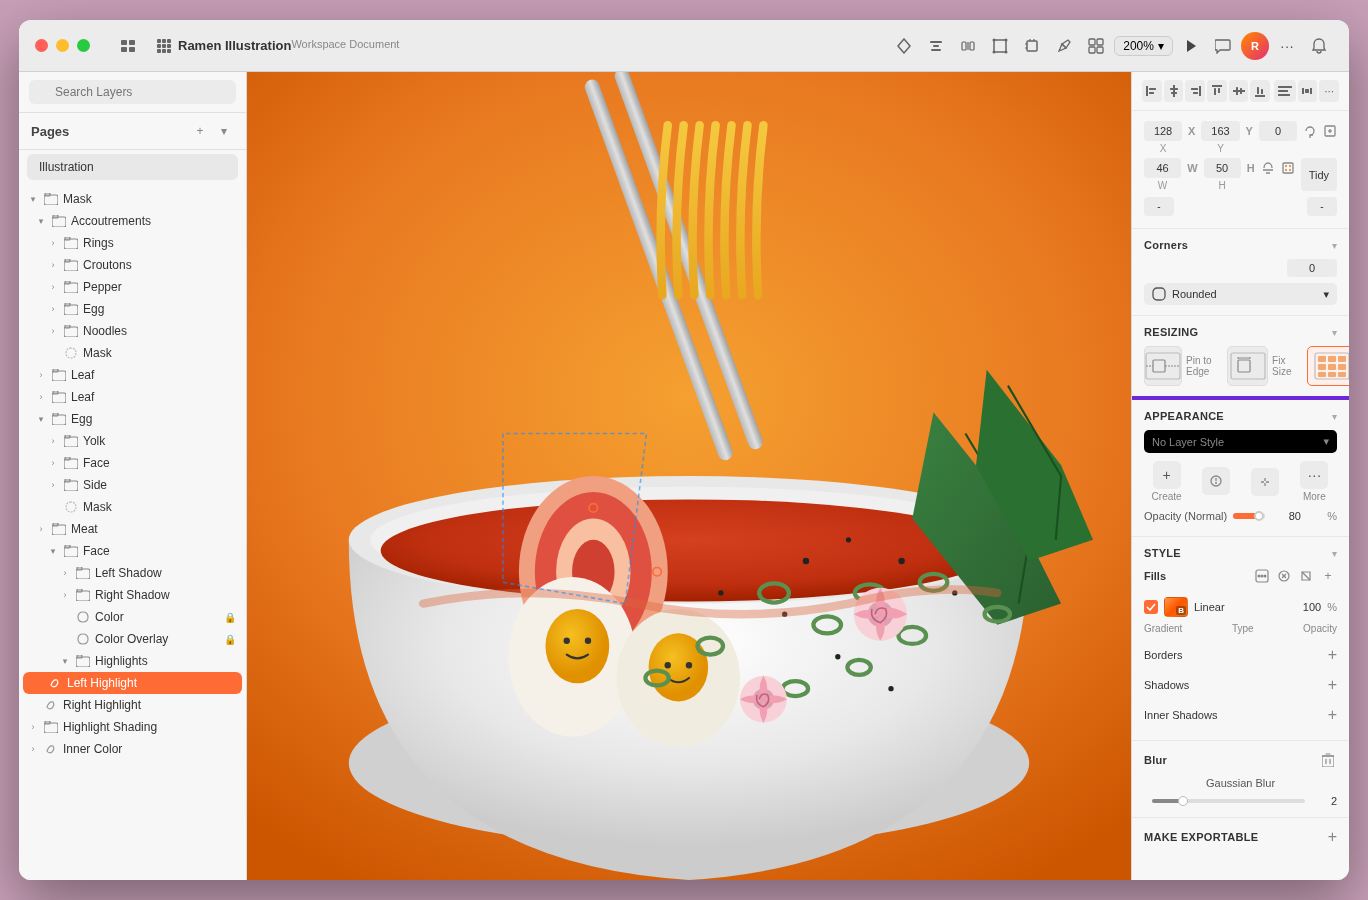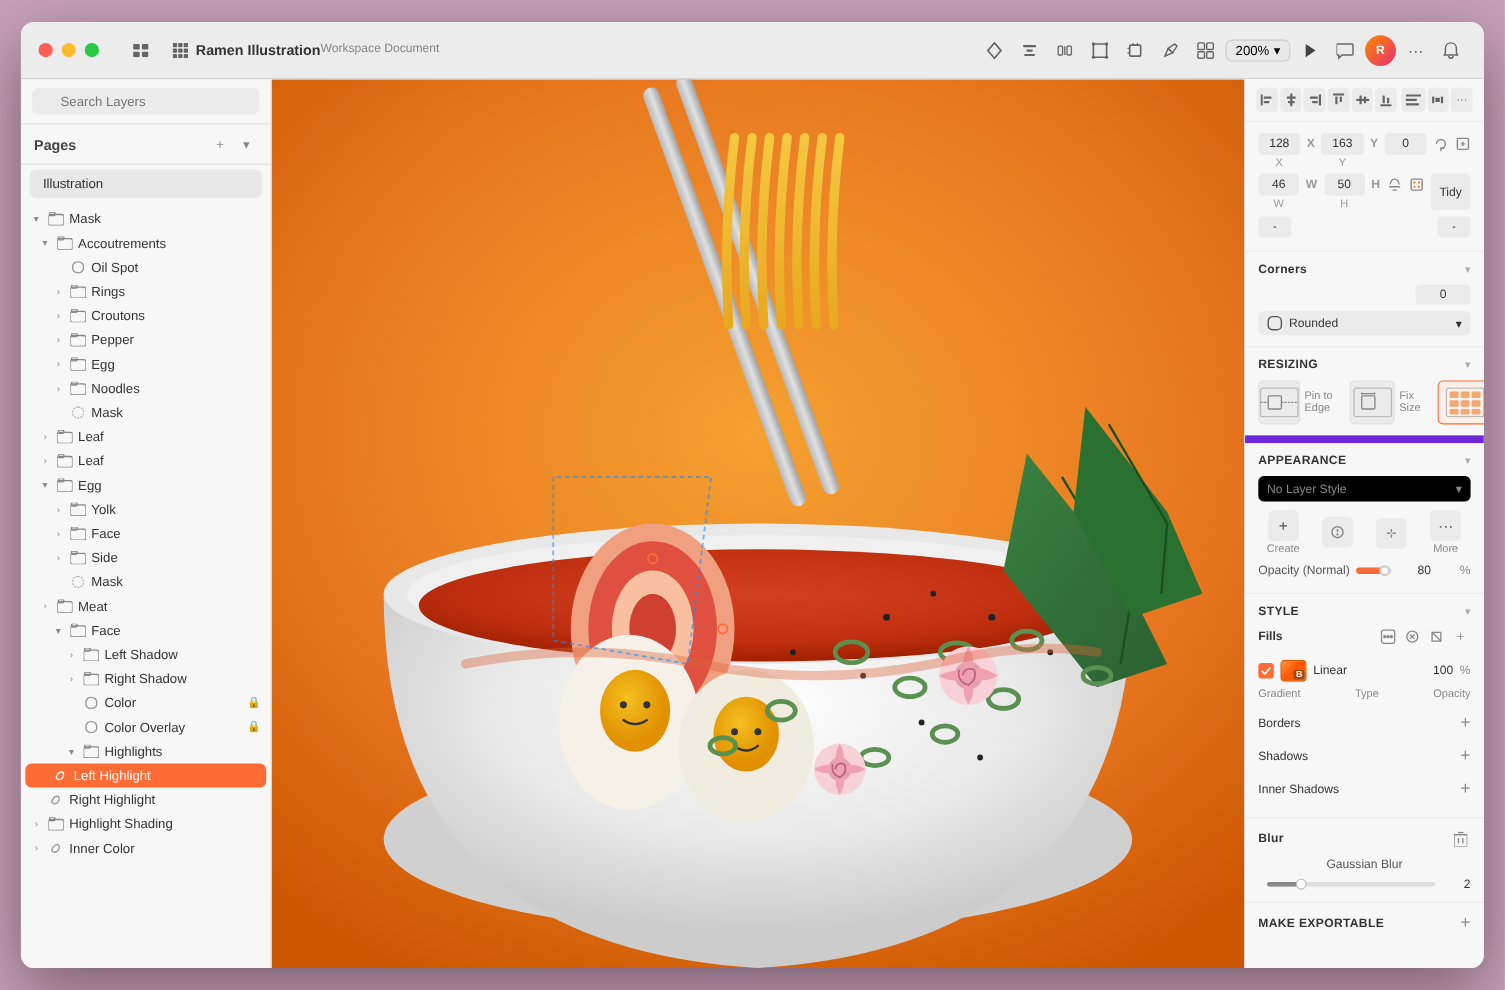--- a/index.html
+++ b/index.html
@@ -277,21 +277,21 @@
       justify-content: space-between;
       background: #ebebeb;
       border-radius: 5px;
       padding: 4px 8px;
       cursor: pointer;
       font-size: 11px;
       color: #333;
     }
     .resizing-section {
       padding: 10px 12px;
-      border-bottom: 7px solid #6d28d9;
+      border-bottom: 4px solid #6d28d9;
     }
     .resize-options {
       display: flex;
       gap: 6px;
       margin-top: 8px;
     }
     .resize-option {
       flex: 1;
       display: flex;
       flex-direction: row;
@@ -730,29 +730,20 @@
           <div class="layer-chevron">▾</div>
           <div class="layer-icon">
             <svg width="14" height="12" viewBox="0 0 14 12">
                 <rect x="0" y="2" width="14" height="10" rx="2" fill="none" stroke="#888" stroke-width="1.2"></rect>
                 <rect x="1" y="0" width="5" height="3" rx="1" fill="none" stroke="#888" stroke-width="1.2"></rect>
               </svg>
           </div>
           <span class="layer-name">Accoutrements</span>
         </div>
 
-        <div class="layer-item layer-indent-2">
-          <div class="layer-chevron" style="visibility:hidden">▾</div>
-          <div class="layer-icon">
-            <svg width="12" height="12" viewBox="0 0 12 12">
-                <path d="M6,1 C3,1 1,3 1,6 C1,9 3,11 6,11 C9,11 11,9 11,6 C11,3 9,1 6,1 Z" fill="none" stroke="#999" stroke-width="1.2"></path>
-              </svg>
-          </div>
-          <span class="layer-name">Oil Spot</span>
-        </div>
 
         <div class="layer-item layer-indent-2">
           <div class="layer-chevron">›</div>
           <div class="layer-icon">
             <svg width="14" height="12" viewBox="0 0 14 12">
                 <rect x="0" y="2" width="14" height="10" rx="2" fill="none" stroke="#888" stroke-width="1.2"></rect>
                 <rect x="1" y="0" width="5" height="3" rx="1" fill="none" stroke="#888" stroke-width="1.2"></rect>
               </svg>
           </div>
           <span class="layer-name">Rings</span>

